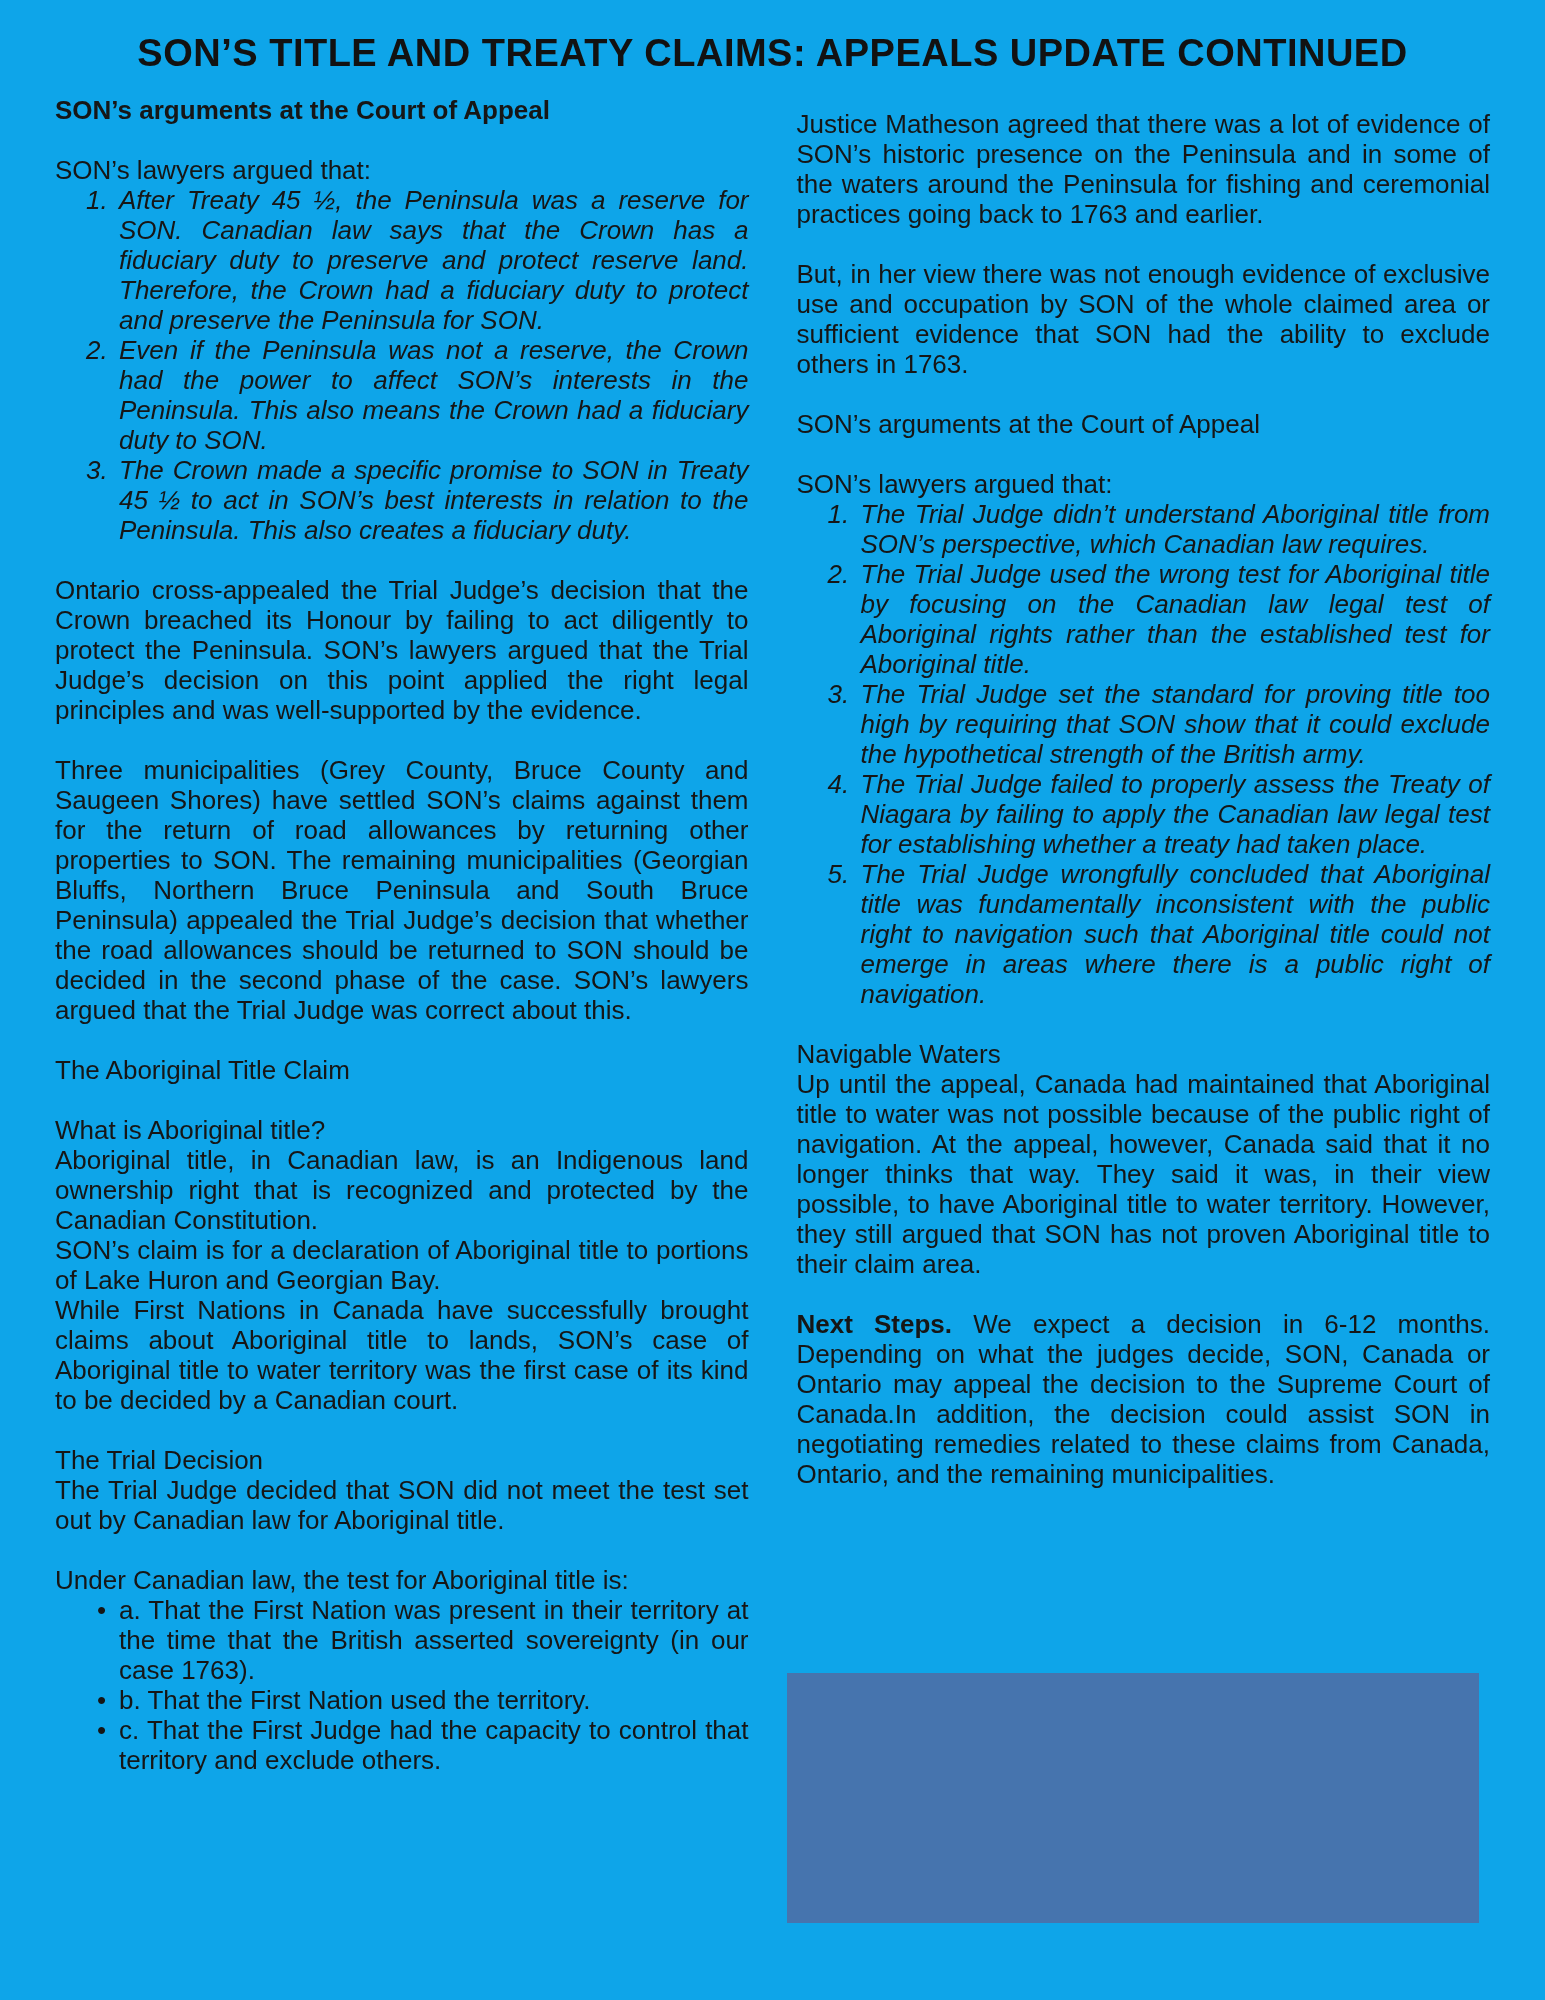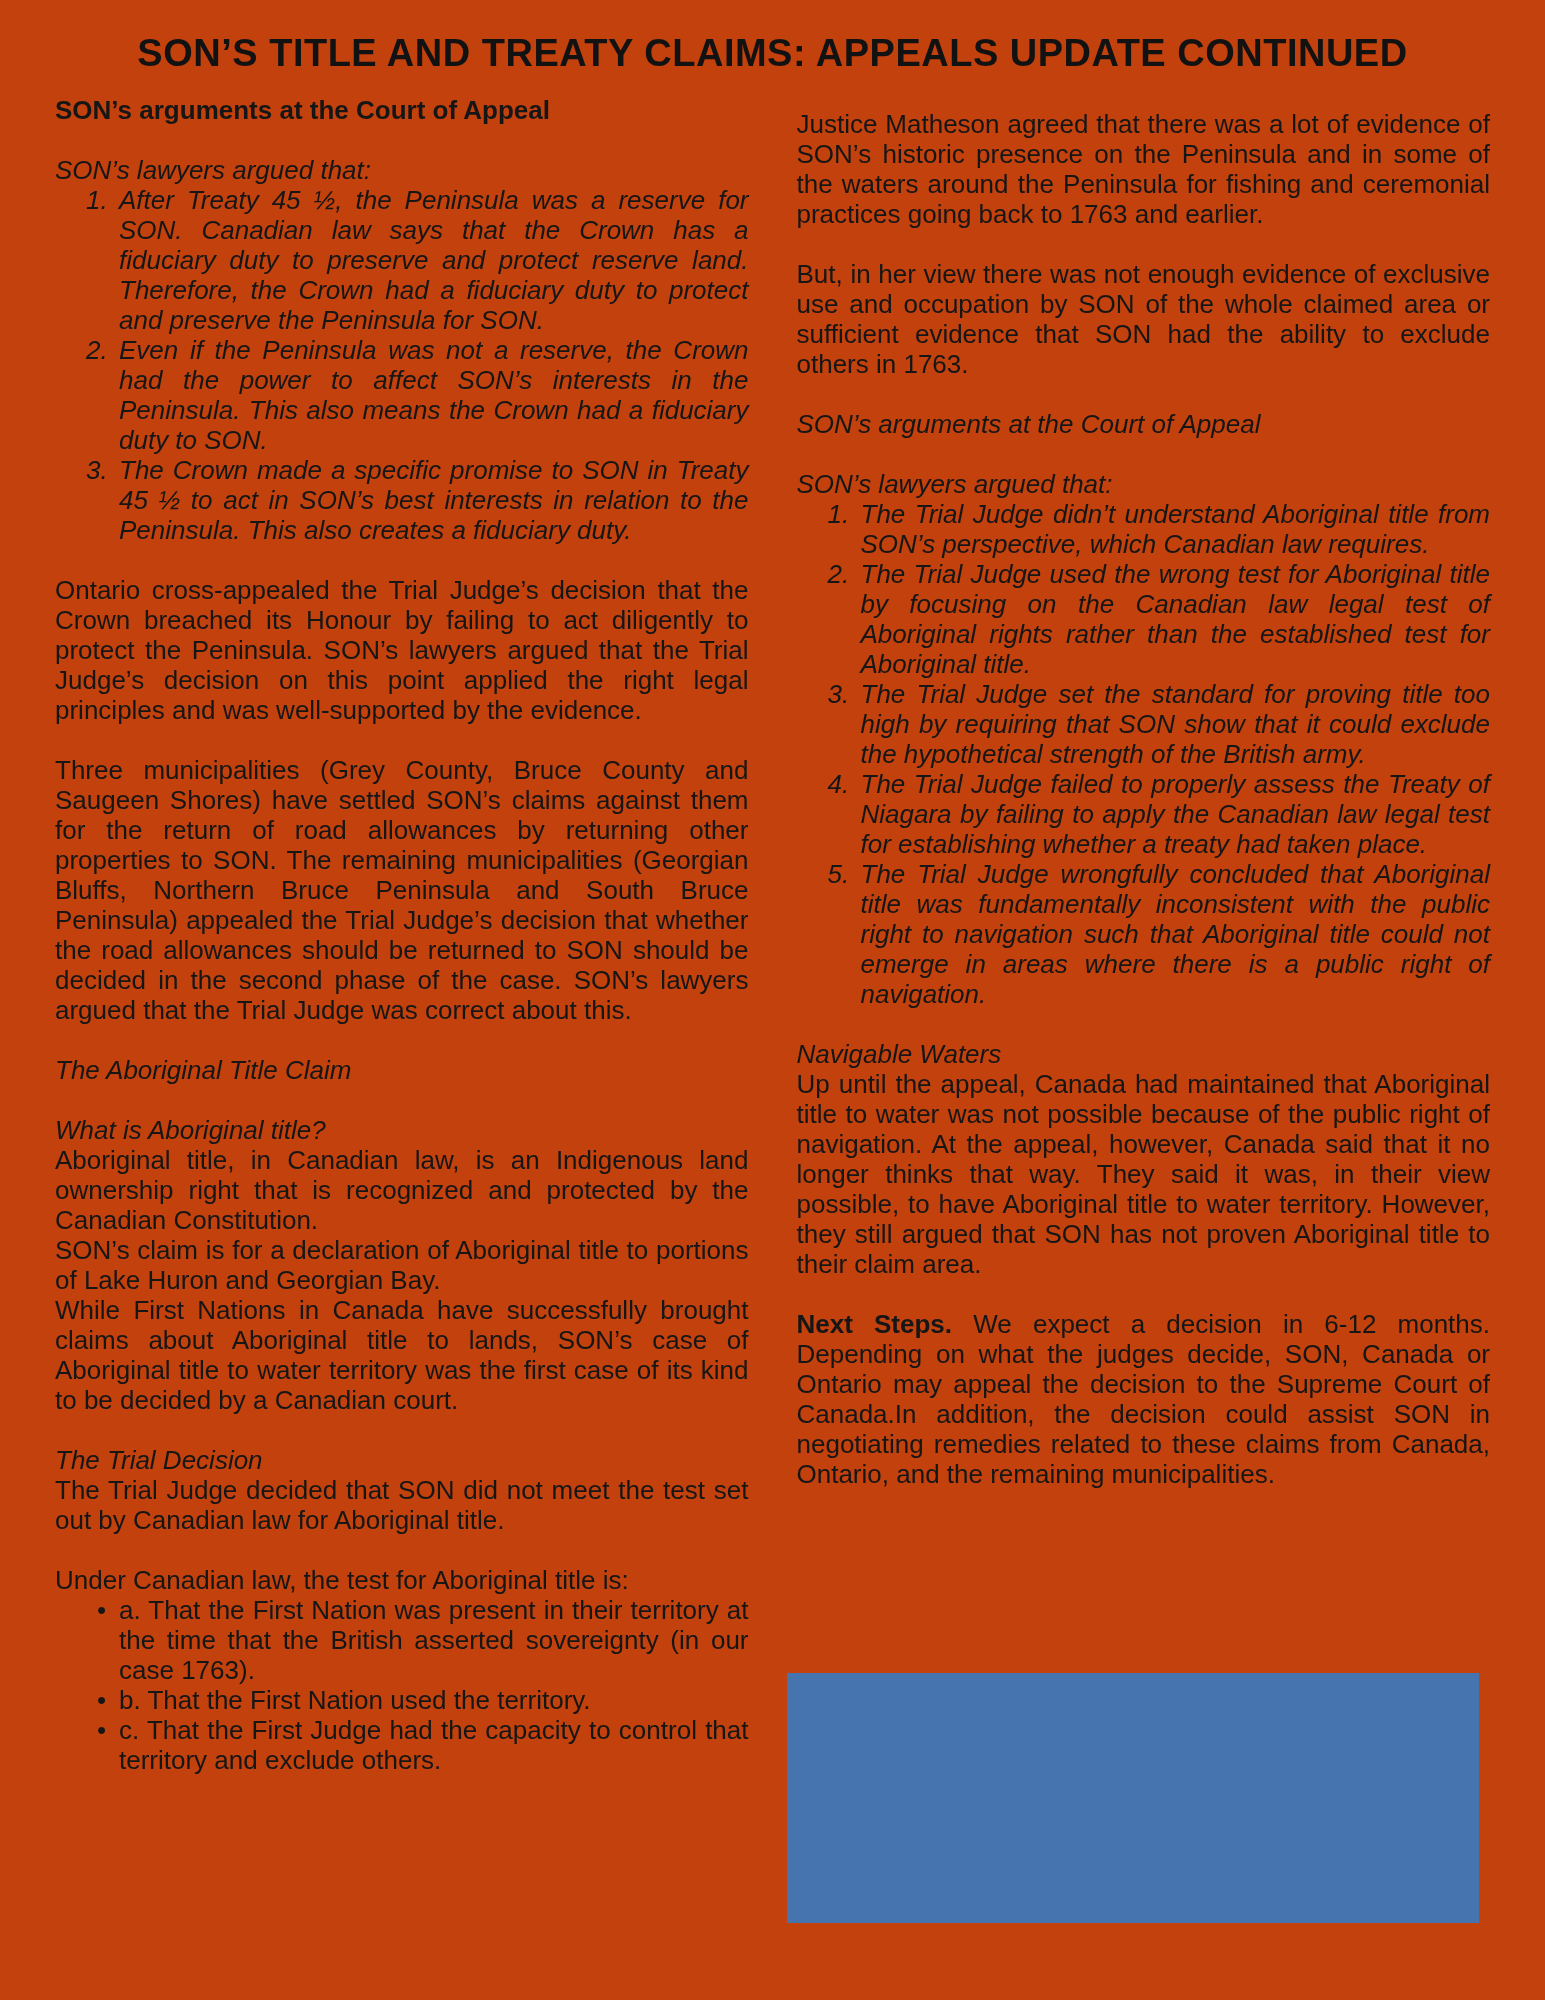--- a/index.html
+++ b/index.html
@@ -1,21 +1,21 @@
 <!DOCTYPE html>
 <html><head>
 <meta charset="utf-8">
 <style>
   html,body { margin:0; padding:0; background:#ffffff; }
   .page {
     position:relative;
     width:1545px; height:2000px;
     box-sizing:border-box;
     padding:28px 55px 0 55px;
-    background:#c2410c;
+    background:#0ea5e9;
     font-family:"Liberation Sans", sans-serif;
     color:#161616;
     overflow:hidden;
   }
   .title {
     margin:4px 0 20px 0;
     text-align:center;
     font-size:38px;
     font-weight:700;
     letter-spacing:0.5px;
@@ -26,21 +26,21 @@
   .col {
     flex:1 1 0;
     font-size:26px;
     line-height:30px;
     text-align:justify;
   }
   .col-right { padding-top:14px; }
   p { margin:0; }
   .gap { margin-top:30px; }
   .bold-head { font-weight:700; text-align:left; }
-  .ital { font-style:italic; text-align:left; }
+  .ital { text-align:left; }
   .num-item { padding-left:64px; text-indent:-33px;font-style:italic; }
   .num-item > .marker { display:inline-block; width:33px; text-indent:0; }
   .bullet-item { padding-left:64px; text-indent:-40px; }
   .bullet-item > .marker { display:inline-block; width:40px; text-indent:18px; }
   .bold-inline { font-weight:700; }
   .blue-rect {
     position:absolute;
     left:787px; top:1673px;
     width:692px; height:250px;
     background:#4674AE;

